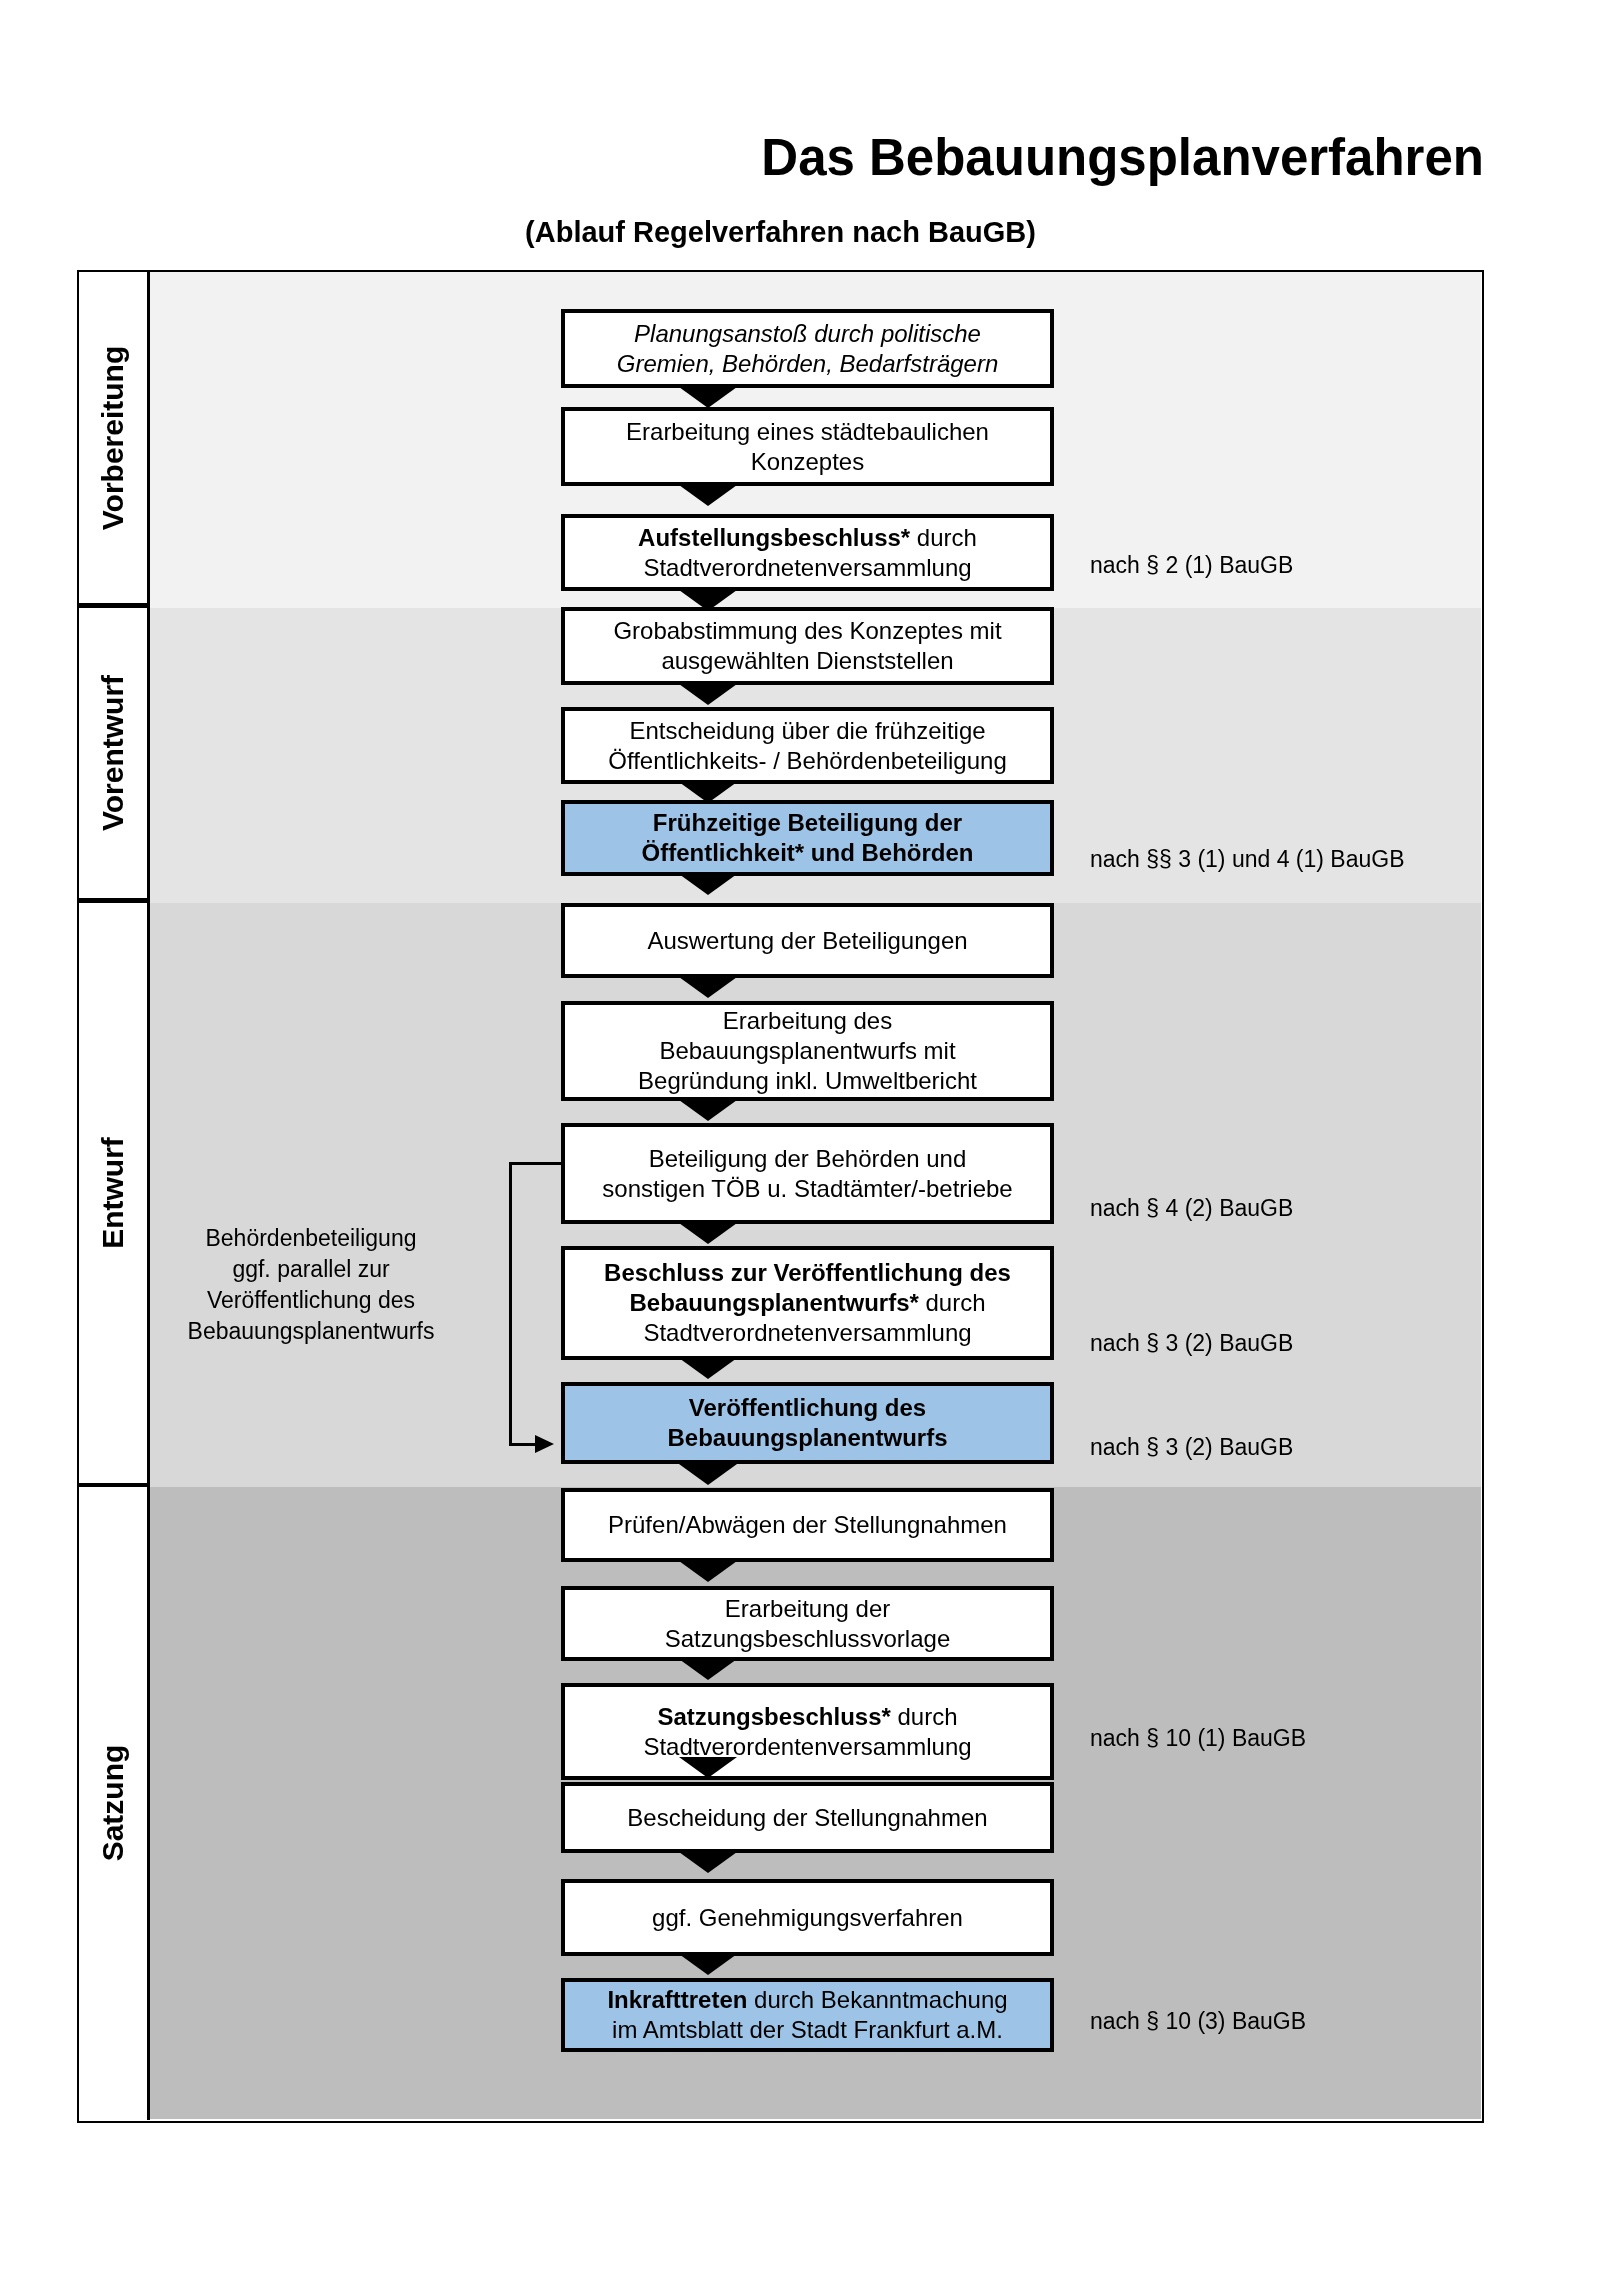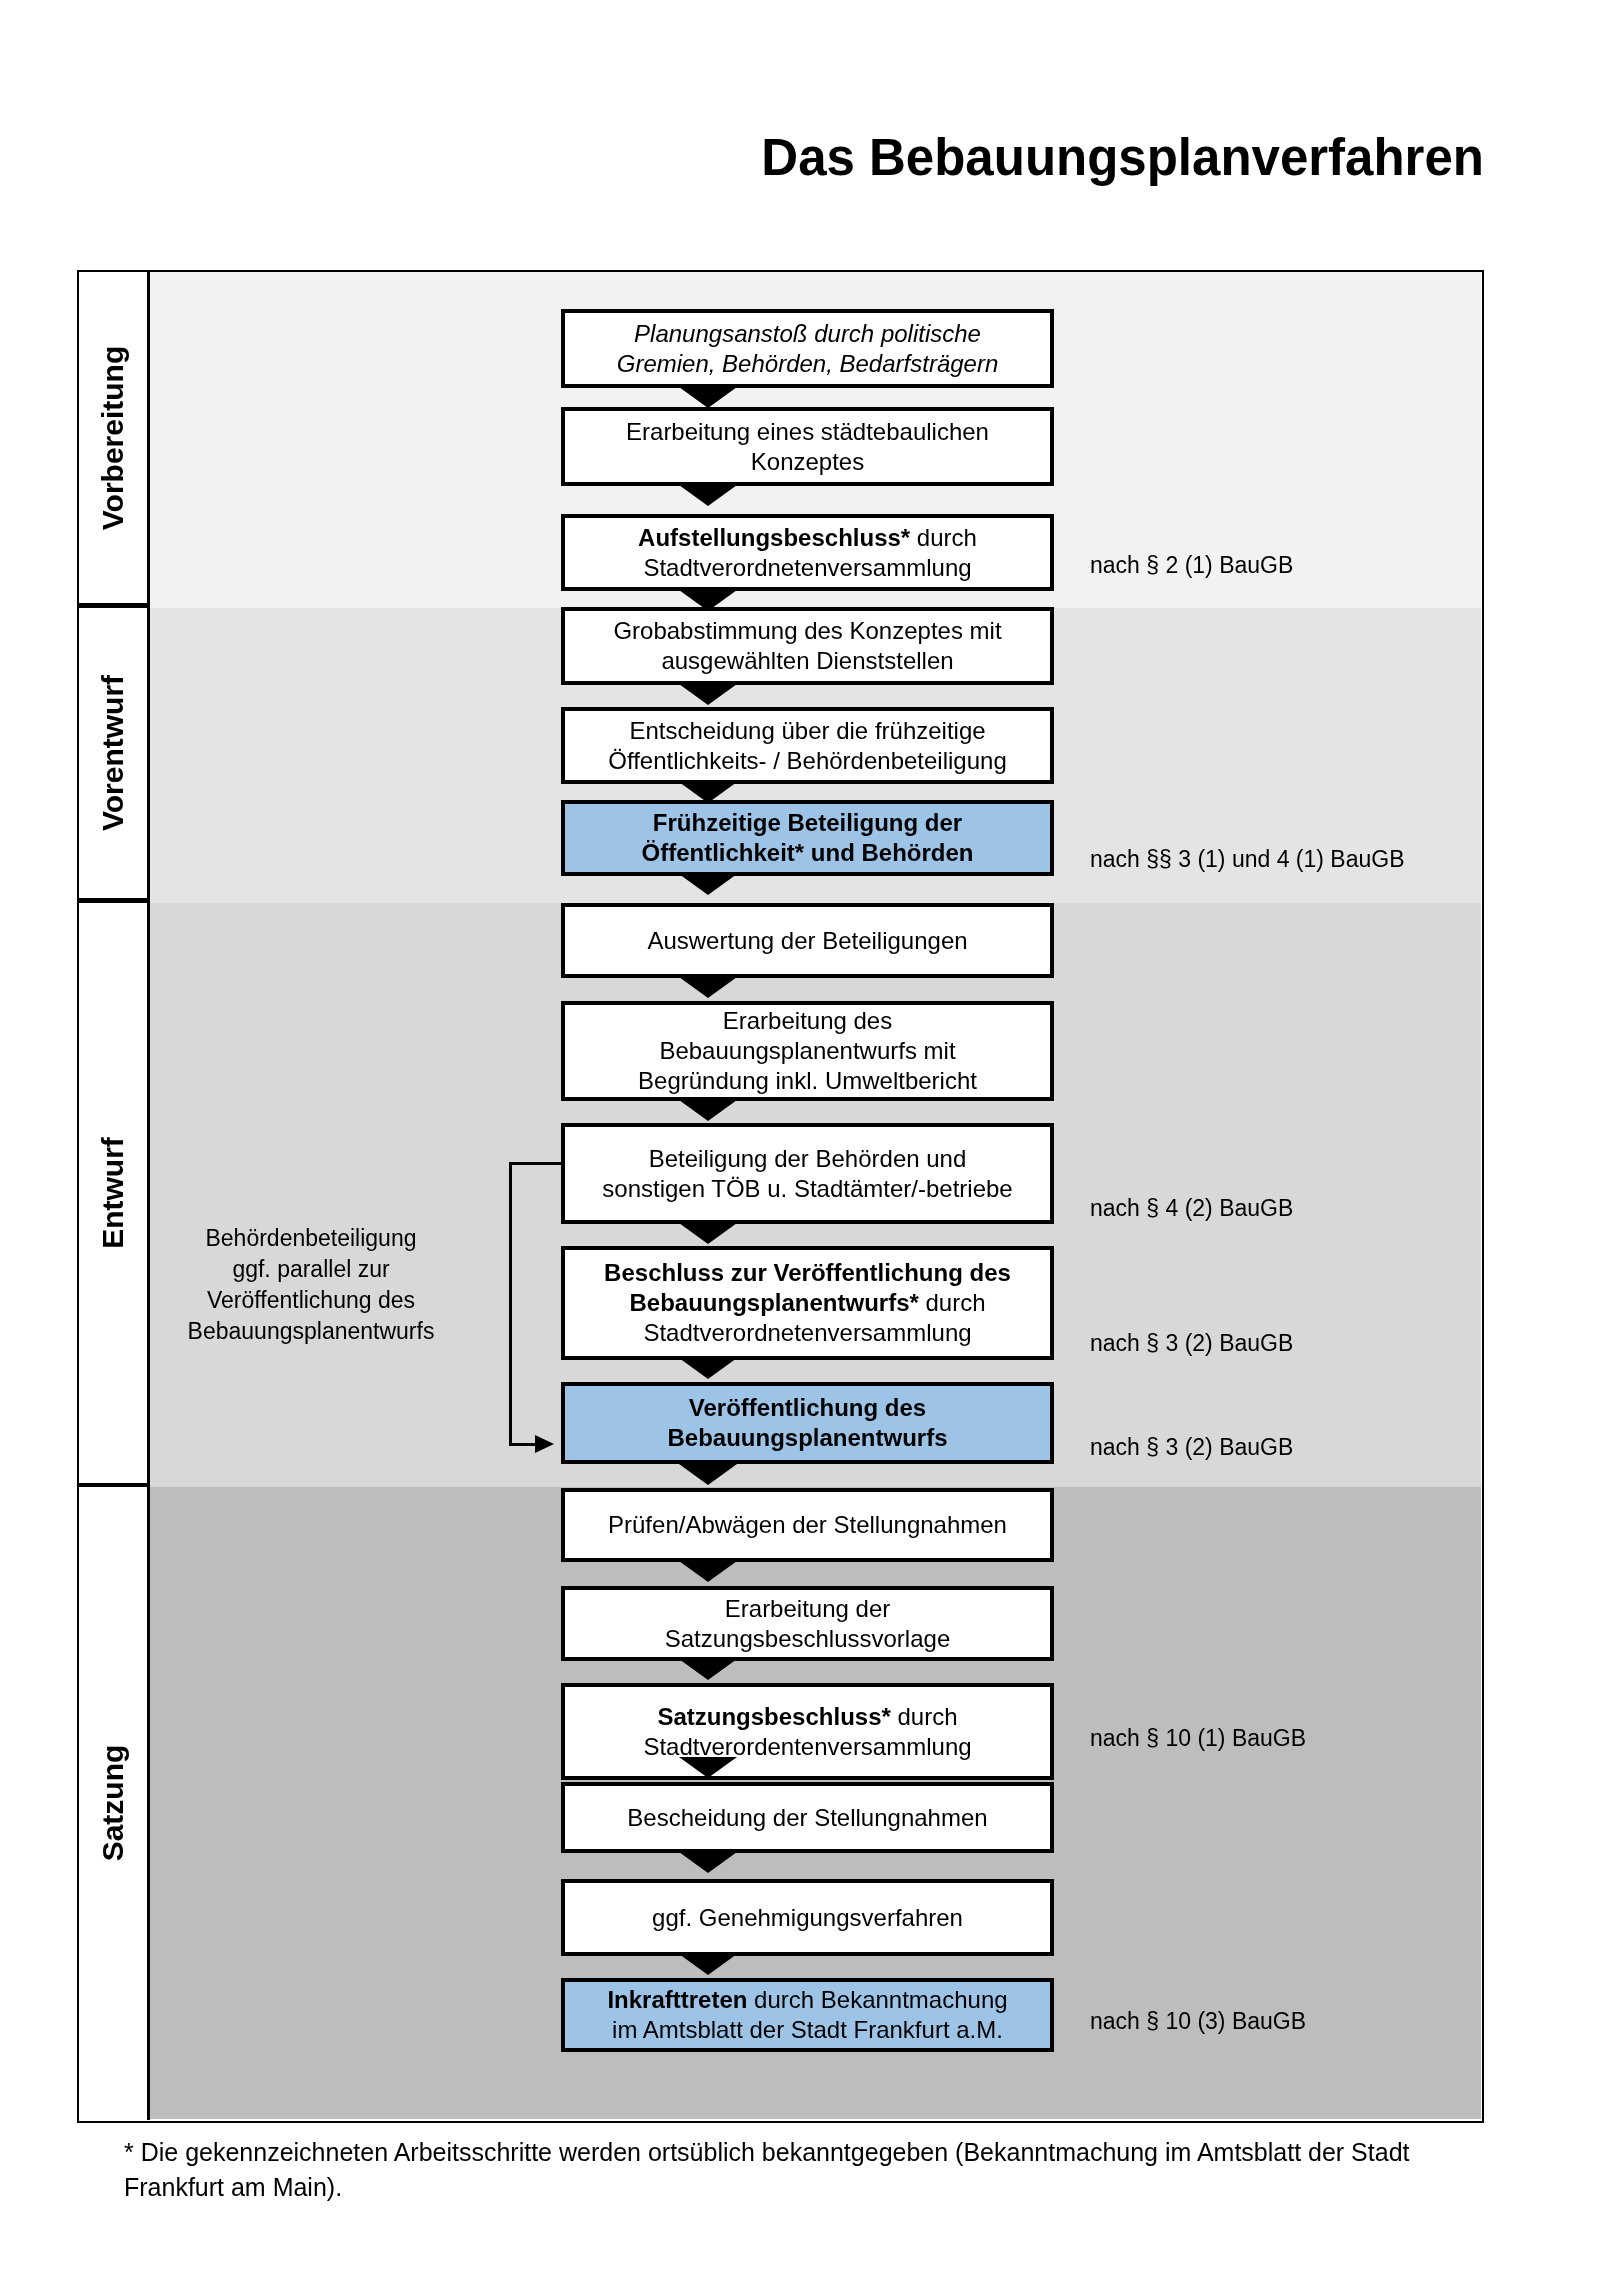--- a/index.html
+++ b/index.html
@@ -37,20 +37,21 @@
        border-left:19.6px solid #000;}
   .footnote{position:absolute;left:124px;top:2135px;width:1388px;font-size:25px;
        line-height:35px;white-space:pre-line;}
 </style>
 </head>
 <body>
 
 <div class="page">
 
   <div class="title">Das Bebauungsplanverfahren</div>
+  <div class="subtitle">(Ablauf Regelverfahren nach BauGB)</div>
 
   <div class="frame">
     <div id="phase-bands">
         <div class="phase-band" style="top: 0px; height: 336px; background: rgb(242, 242, 242);"></div>
         <div class="phase-band" style="top: 336px; height: 295px; background: rgb(228, 228, 228);"></div>
         <div class="phase-band" style="top: 631px; height: 585px; background: rgb(216, 216, 216);"></div>
         <div class="phase-band" style="top: 1215px; height: 632px; background: rgb(189, 189, 189);"></div>
       </div>
     <div class="label-col">
         <div class="phase-cell sep" style="top: 0px; height: 336px;">
@@ -167,16 +168,14 @@
   <div class="side-note">Behördenbeteiligung
 ggf. parallel zur
 Veröffentlichung des
 Bebauungsplanentwurfs</div>
 
   <div class="br-h-top"></div>
   <div class="br-v"></div>
   <div class="br-h-bot"></div>
   <div class="br-head"></div>
 
-  <div class="footnote">* Die gekennzeichneten Arbeitsschritte werden ortsüblich bekanntgegeben (Bekanntmachung im Amtsblatt  der Stadt
-Frankfurt am Main).</div>
 </div>
 
 
 </body></html>

